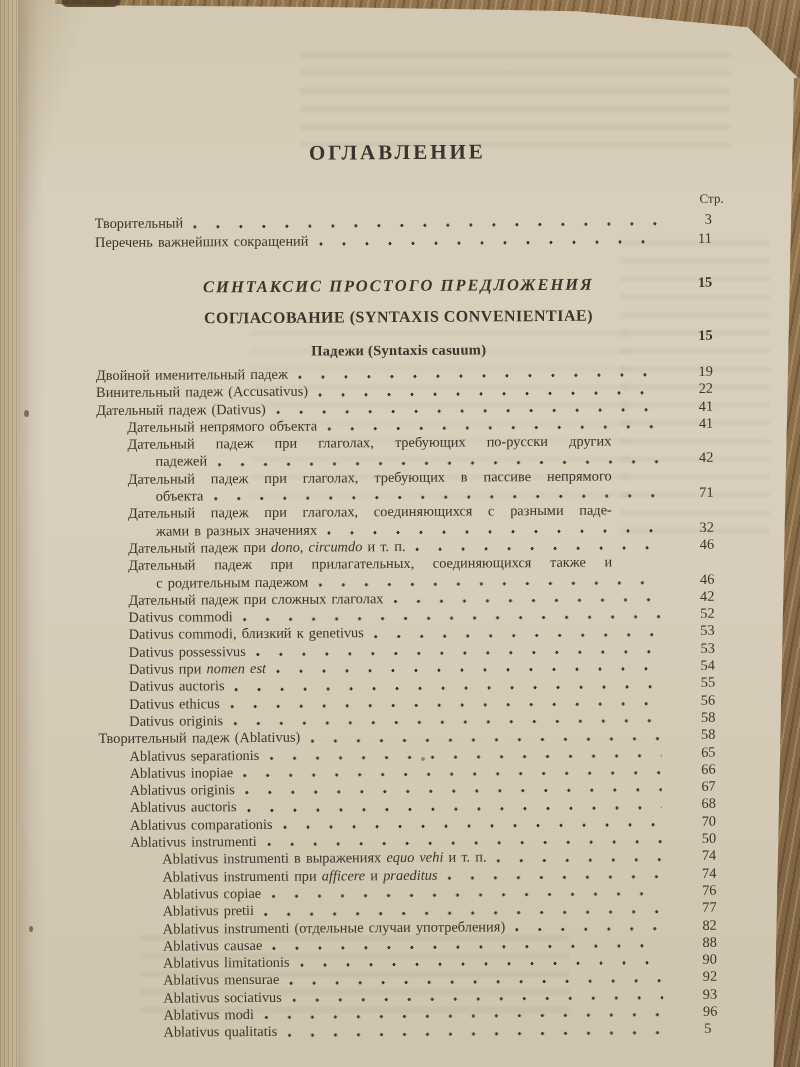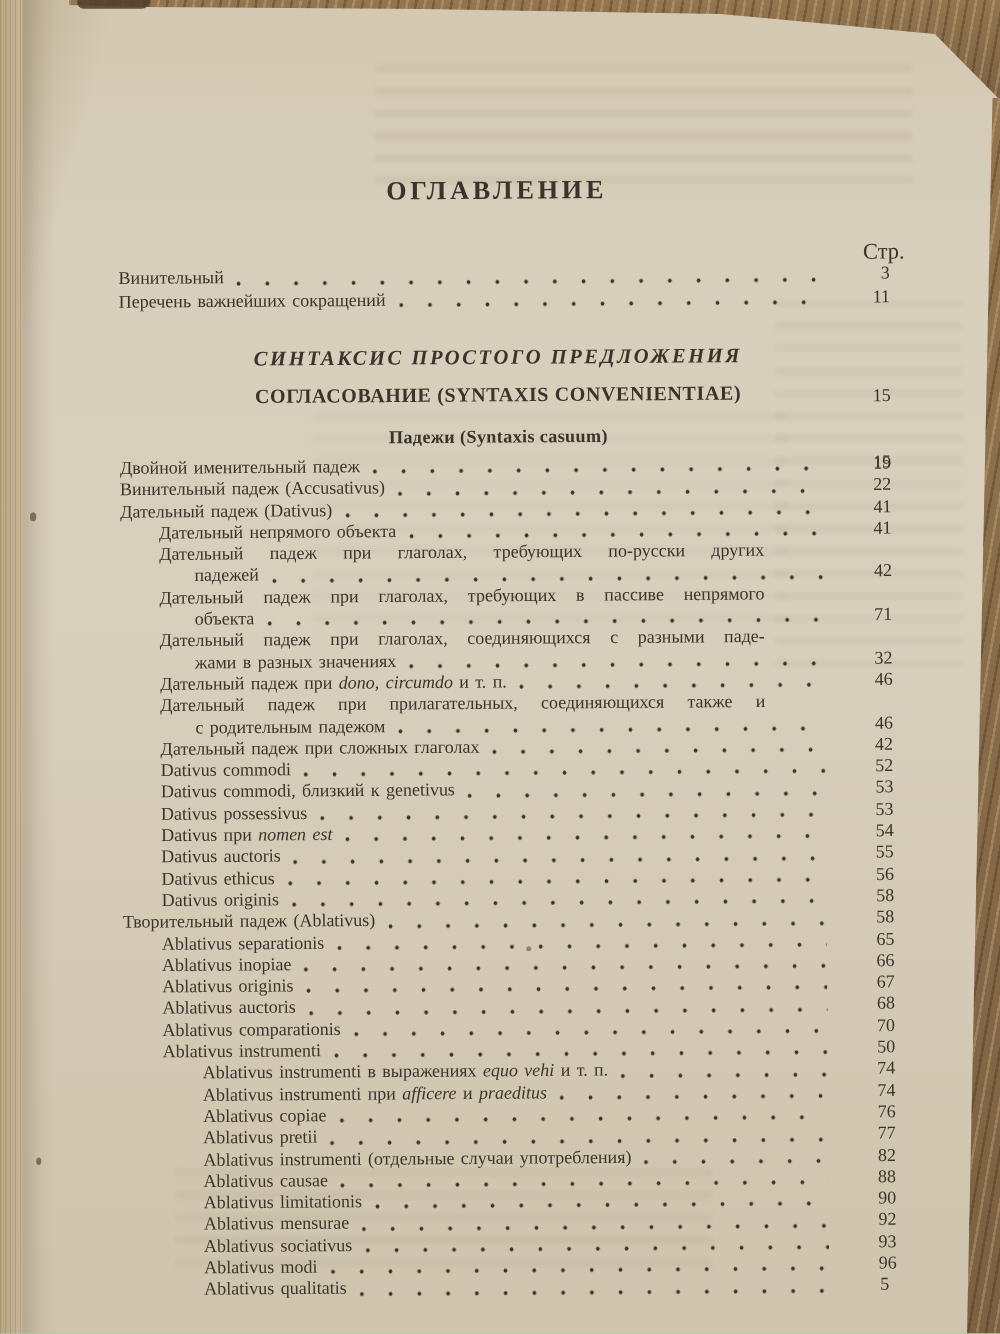--- a/index.html
+++ b/index.html
@@ -1,18 +1,18 @@
 <!DOCTYPE html>
 <html><head>
 <meta charset="utf-8">
 <style>
   html,body{margin:0;padding:0;}
   #photo{
     position:relative; width:800px; height:1067px; overflow:hidden;
-    background:#22c55e;
+    background:#d946ef;
     font-family:"Liberation Serif","DejaVu Serif",serif;
   }
   
   #paper{
     position:absolute; inset:0; z-index:0;
     background:
       linear-gradient(105deg, rgba(140,115,75,.22) 0 30px, rgba(140,115,75,0) 90px),
       linear-gradient(180deg, #d3c9b2 0, #d7cebb 18%, #d8cfbd 45%, #d3c9b4 75%, #cfc4ad 100%),
       #d5cbb6;
   }
@@ -53,29 +53,29 @@
   
   #content{
     position:absolute; inset:0; z-index:2; color:var(--ink,#3a352c);
     transform:rotate(-0.4deg);
   }
   #page-title{
     position:absolute; top:140px; left:0; right:0; text-align:center;
     font-size:21px; font-weight:bold; letter-spacing:3px;
   }
   #str-label{
-    position:absolute; top:193px; right:74px; font-size:18px;
+    position:absolute; top:193px; right:74px; font-size:13px;
   }
   #front-list{position:absolute; top:212px; left:0; right:0;}
   #front-list .row{line-height:18.6px;}
   .heading{position:absolute; left:0; right:0; text-align:center; font-weight:bold;}
   #heading-part{top:276px; font-style:italic; font-size:16.5px; letter-spacing:2px;}
   #heading-chapter{top:308px; font-size:16px; letter-spacing:.5px;}
   #heading-section{top:342px; font-size:14.5px; letter-spacing:.3px;}
-  .heading .pg{font-style:normal; letter-spacing:0; font-weight:normal;margin-top:35px;}
+  .heading .pg{font-style:normal; letter-spacing:0; font-weight:bold;}
   #heading-section .pg{top:-13px;}
   #toc-entries{position:absolute; top:365px; left:0; right:0;}
   
   .row{
     position:relative; display:flex; line-height:17.3px; font-size:14.4px;
     padding-left:97px; padding-right:132px; white-space:nowrap;
   }
   .row.ind1{padding-left:128px;}
   .row.ind2{padding-left:160px;}
   .row.cont1{padding-left:156px;}
@@ -106,21 +106,21 @@
   <div class="ghost" style="left:620px; top:240px; width:150px; height:300px; opacity:.4;"></div>
   <div class="ghost" style="left:250px; top:330px; width:380px; height:180px; opacity:.28;"></div>
   <div class="ghost" style="left:140px; top:935px; width:430px; height:90px; opacity:.45;"></div>
 
   <div id="content">
     <div id="page-title">ОГЛАВЛЕНИЕ</div>
     <div id="str-label">Стр.</div>
 
     <div id="front-list">
         <div class="row ind0">
-          <span class="t">Винительный</span>
+          <span class="t">Творительный</span>
           <span class="leader"></span>
           <span class="pg">3</span>
         </div>
         <div class="row ind0">
           <span class="t">Перечень важнейших сокращений</span>
           <span class="leader"></span>
           <span class="pg">11</span>
         </div>
       </div>
 

